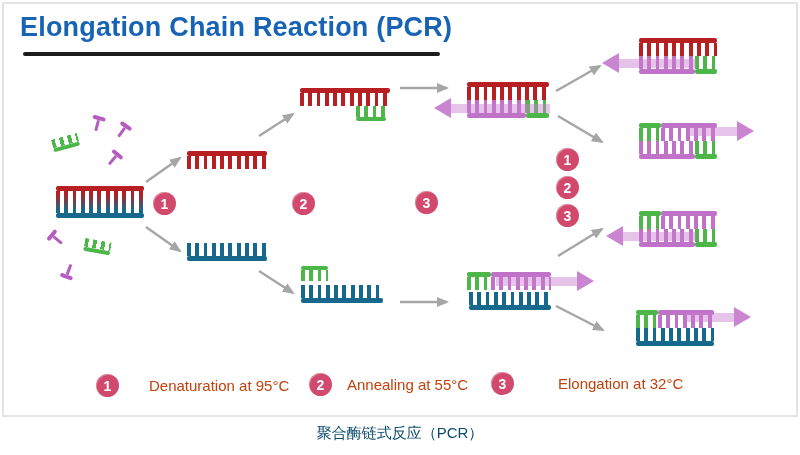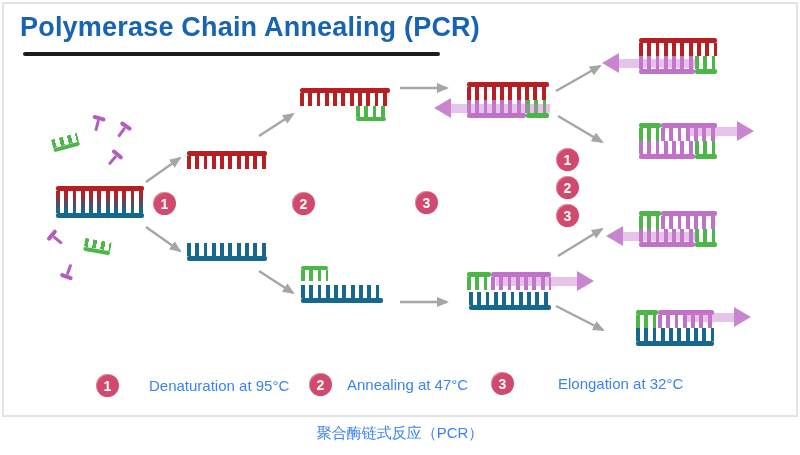--- a/index.html
+++ b/index.html
@@ -44,31 +44,31 @@
   .syn-arrow .head-l { width:0; height:0; border-top:10px solid transparent; border-bottom:10px solid transparent; border-right:17px solid rgba(193,112,201,.85); }
 
   
   .step-circle { position:absolute; width:23px; height:23px; border-radius:50%; background:#d14a6e;
     color:#fff; font-size:14px; font-weight:bold; display:flex; align-items:center; justify-content:center;
     box-shadow: inset 1px 1px 0 rgba(255,255,255,.3); z-index:6; }
 
   
   .legend-item { position:absolute; display:flex; align-items:center; }
   .legend-item .step-circle { position:static; }
-  .legend-label { font-size:15px; color:#3b82f6; }
-
-  .caption { position:absolute; left:0; top:424px; width:100%; text-align:center; font-size:15px; color:#3b82f6; }
+  .legend-label { font-size:15px; color:#c2410c; }
+
+  .caption { position:absolute; left:0; top:424px; width:100%; text-align:center; font-size:15px; color:#0c4a6e; }
 </style>
 </head>
 <body>
 
 <div class="stage">
   <div class="panel">
 
-    <div class="title">Polymerase Chain Annealing (PCR)</div>
+    <div class="title">Elongation Chain Reaction (PCR)</div>
     <div class="title-underline"></div>
 
     <svg class="connectors" width="800" height="455">
       <defs>
         <marker id="arr" markerWidth="12" markerHeight="10" refX="10" refY="5" orient="auto" markerUnits="userSpaceOnUse">
           <path d="M0,0 L12,5 L0,10 Z" fill="#a6a6a6"></path>
         </marker>
       </defs>
       <g stroke="#a6a6a6" stroke-width="2.4" marker-end="url(#arr)">
         <line x1="142" y1="178" x2="176" y2="154"></line>
@@ -295,21 +295,21 @@
     <div class="step-circle" style="left:552px; top:144px;">1</div>
     <div class="step-circle" style="left:552px; top:172px;">2</div>
     <div class="step-circle" style="left:552px; top:200px;">3</div>
 
     <div class="legend-item" style="left:92px; top:370px; gap:30px;">
       <div class="step-circle">1</div>
       <div class="legend-label">Denaturation at 95°C</div>
     </div>
     <div class="legend-item" style="left:305px; top:369px; gap:15px;">
       <div class="step-circle">2</div>
-      <div class="legend-label">Annealing at 47°C</div>
+      <div class="legend-label">Annealing at 55°C</div>
     </div>
     <div class="legend-item" style="left:487px; top:368px; gap:44px;">
       <div class="step-circle">3</div>
       <div class="legend-label">Elongation at 32°C</div>
     </div>
 
   </div>
 
   <div class="caption">聚合酶链式反应（PCR）</div>
 </div>

